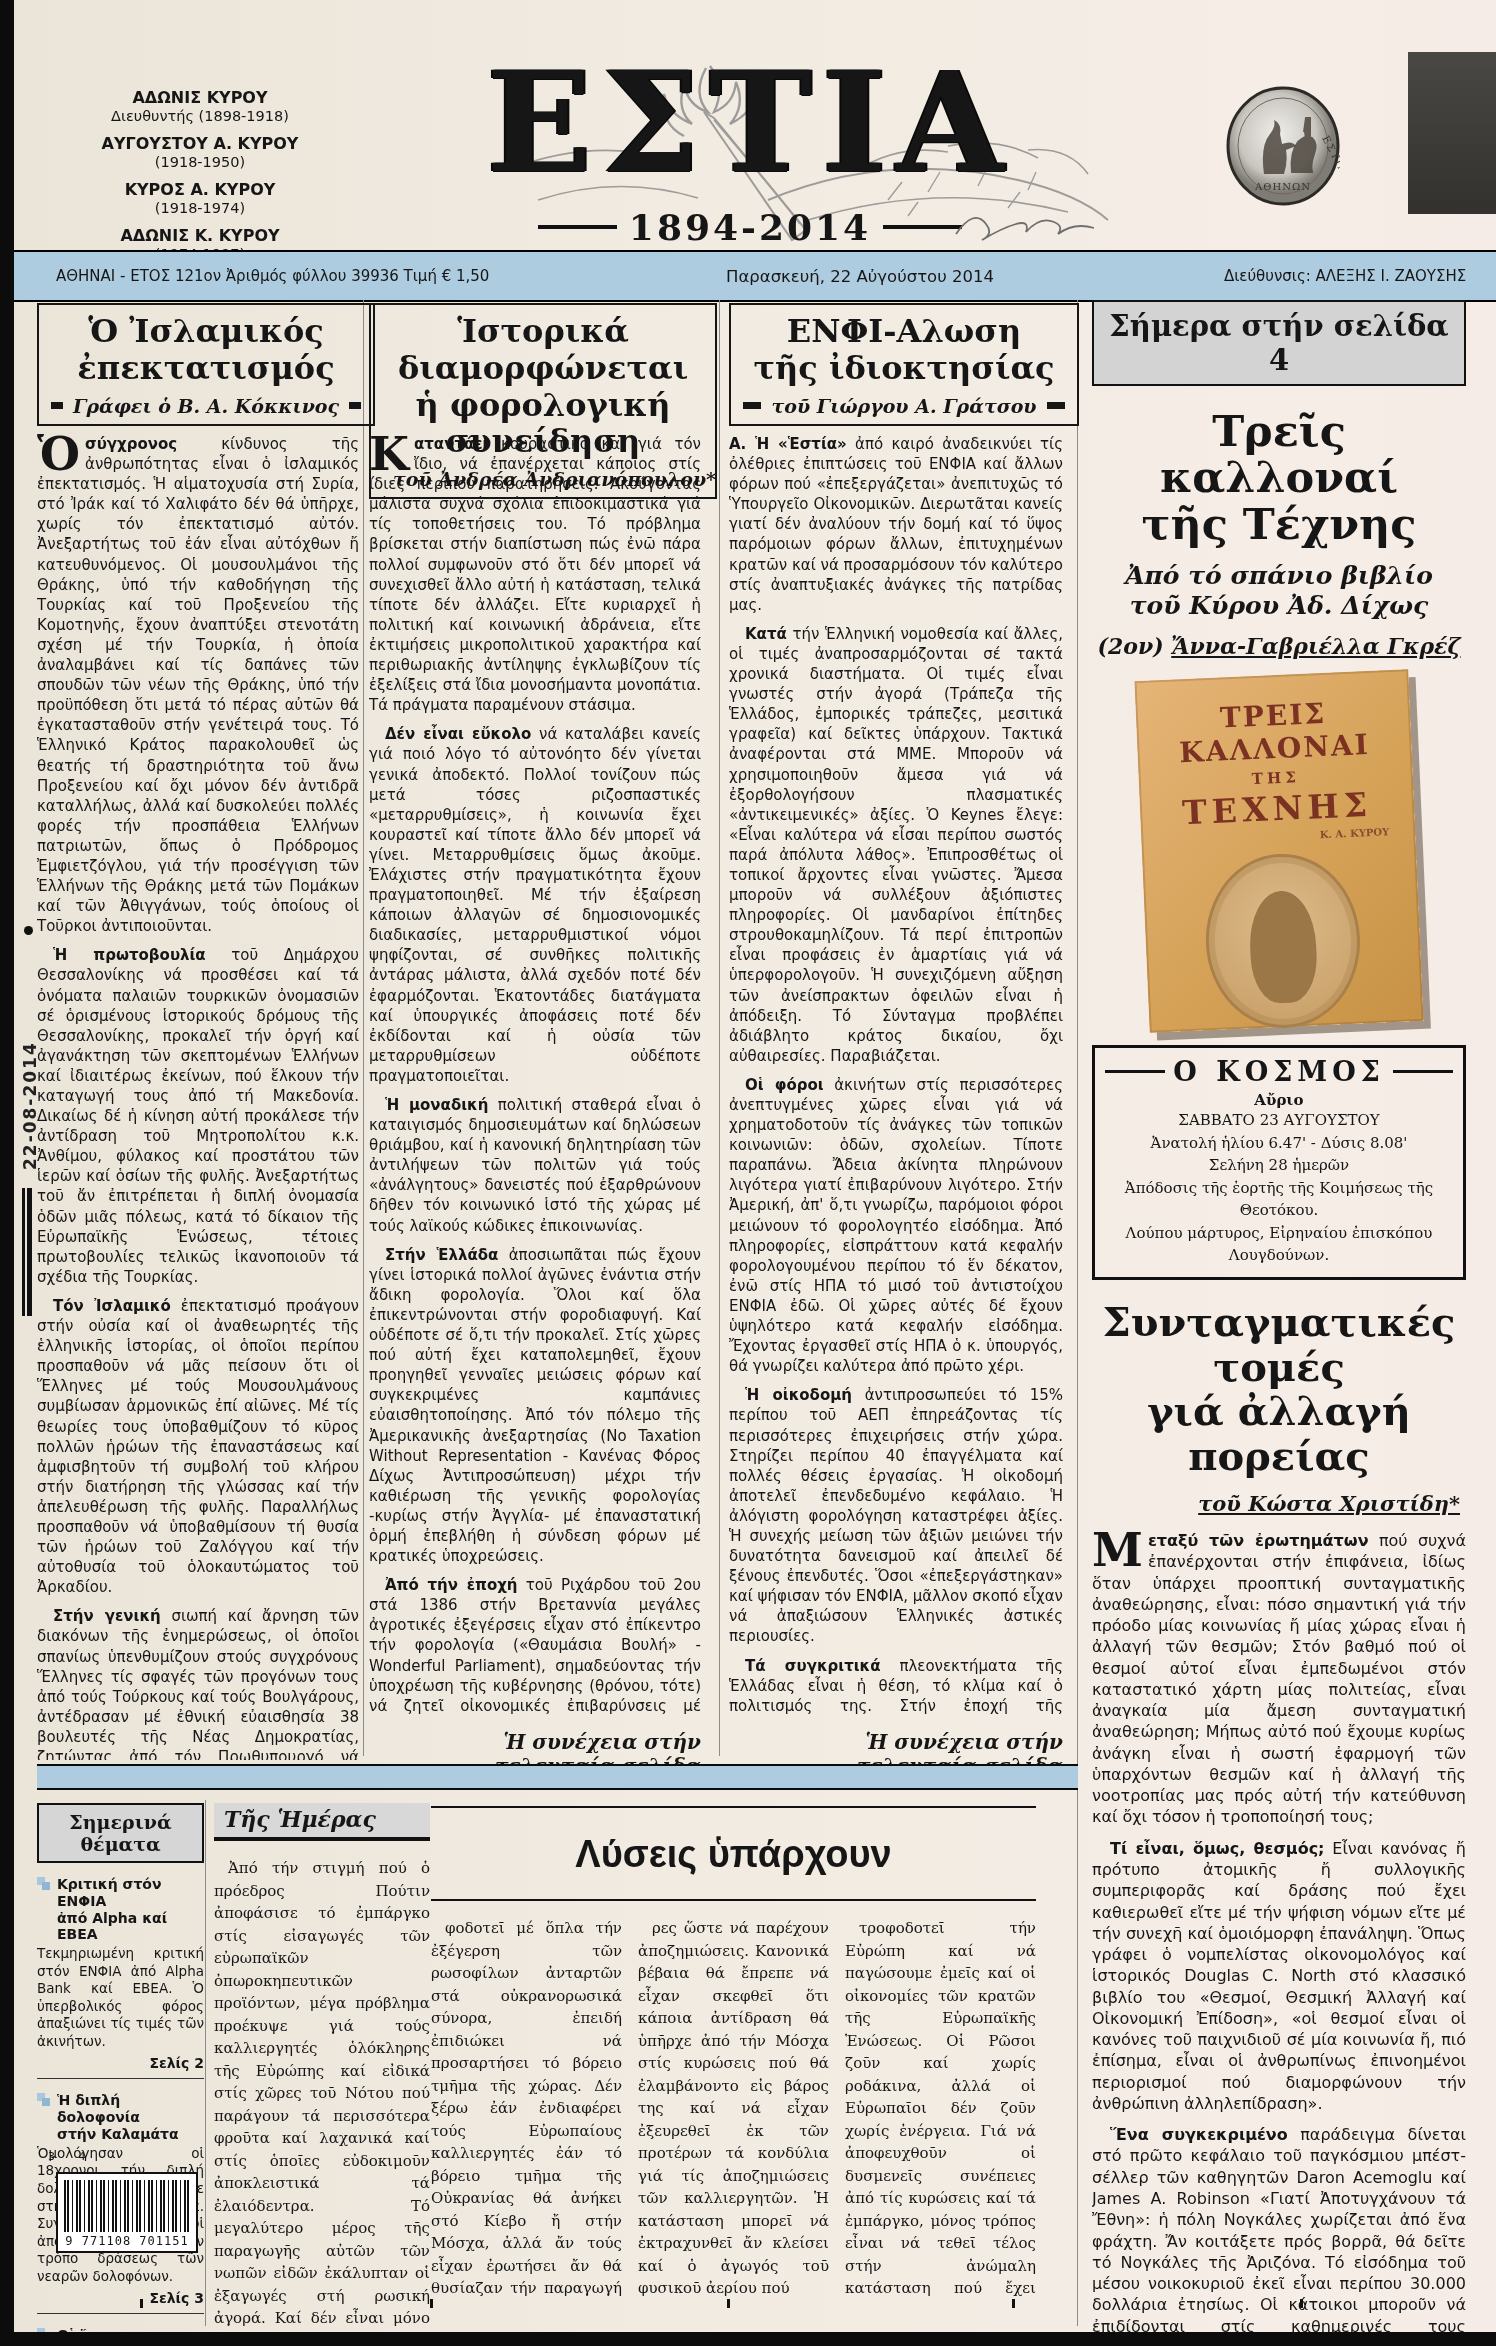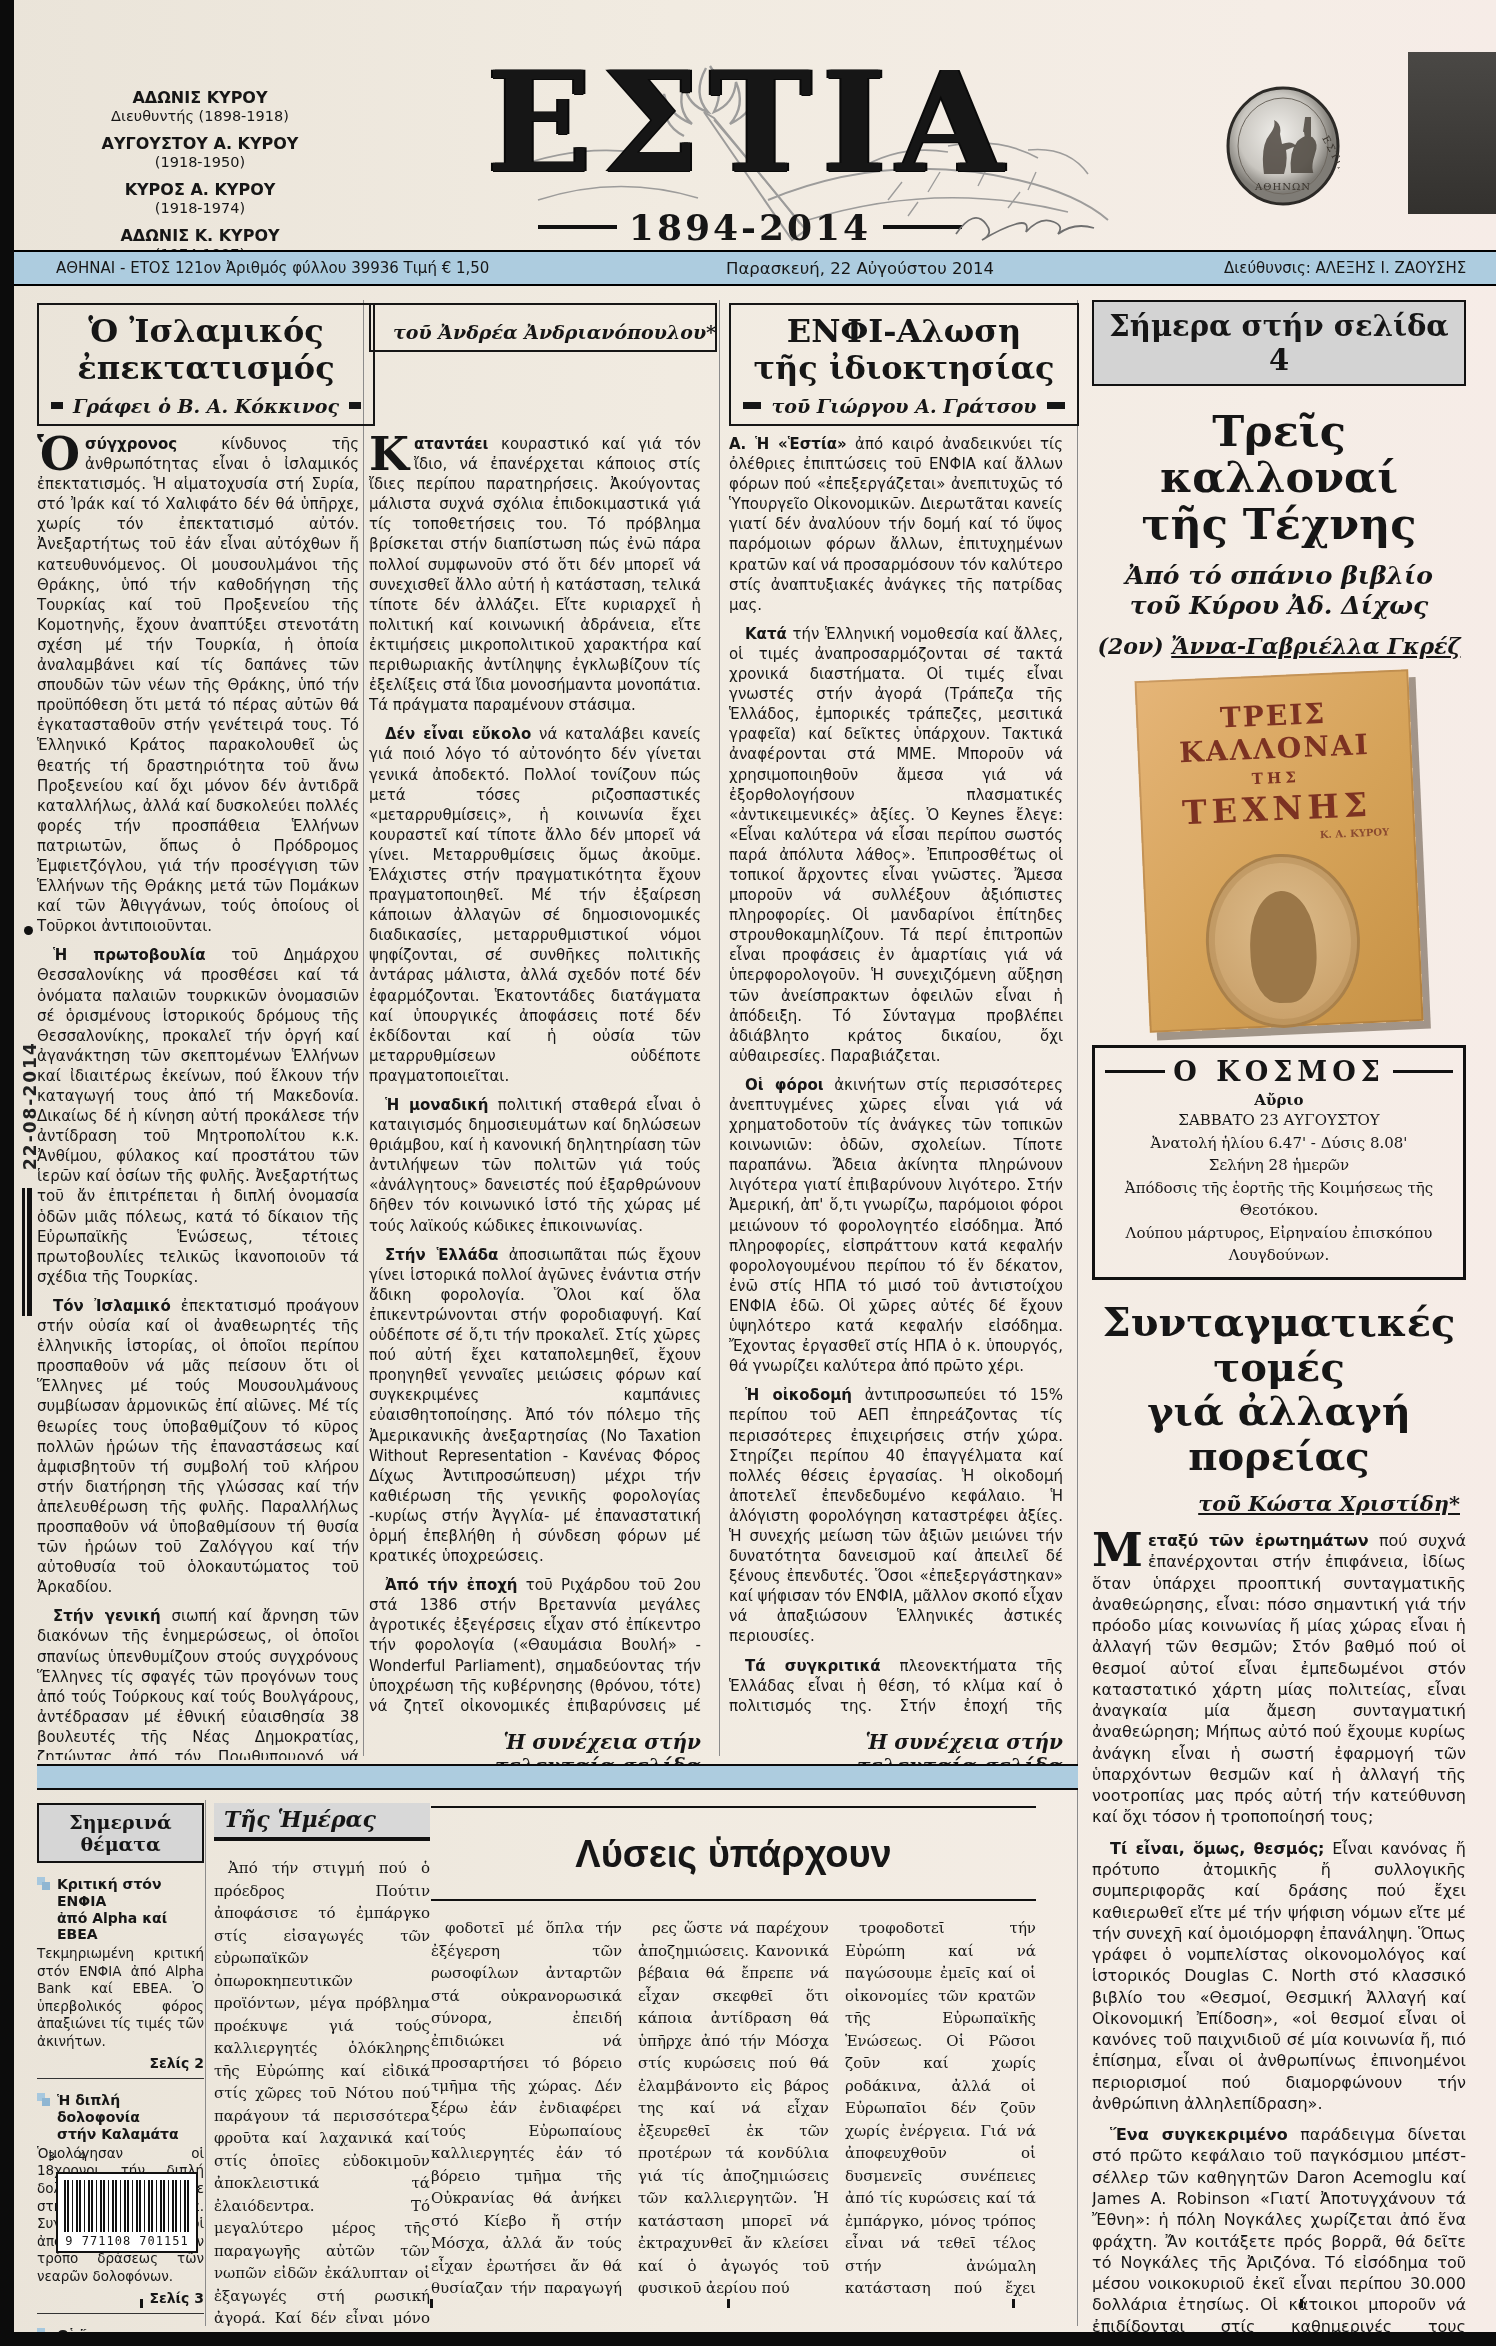--- a/index.html
+++ b/index.html
@@ -25,21 +25,21 @@
   #logo svg.torch{position:absolute;left:0;top:0;}
   .logo-t{position:absolute;left:0;top:4px;width:100%;text-align:center;
           font-family:"DejaVu Serif",serif;font-weight:700;font-size:138px;line-height:1;
           letter-spacing:10px;text-shadow:2px 0 0 #0a0a0a,-2px 0 0 #0a0a0a,0 1px 0 #0a0a0a;}
   .years{position:absolute;left:150px;top:156px;width:424px;display:flex;align-items:center;gap:12px;}
   .years .bar{flex:1;height:4px;background:#111;}
   .years .yt{font-family:"DejaVu Serif",serif;font-weight:700;font-size:36px;letter-spacing:3px;white-space:nowrap;}
   #sig{position:absolute;left:562px;top:146px;}
   #coin{position:absolute;left:1226px;top:86px;}
   
-  #infobar{position:absolute;left:14px;top:250px;width:1482px;height:36px;background:#adccdf;
+  #infobar{position:absolute;left:14px;top:250px;width:1482px;height:52px;background:#adccdf;
            border-top:2px solid #000;border-bottom:2px solid #000;box-sizing:border-box;
            display:flex;align-items:center;font-size:15px;}
   .ib-left{padding-left:42px;width:440px;}
   .ib-center{flex:1;text-align:center;font-size:16.5px;}
   .ib-right{width:272px;}
   
   .vrule{position:absolute;width:1px;background:#8b8b8b;}
   
   .hbox{position:absolute;border:2px solid #161616;text-align:center;padding:8px 6px 7px;}
   .hbox h2{margin:0;font-family:"DejaVu Serif",serif;font-weight:700;font-size:32px;line-height:1.15;}
@@ -197,20 +197,21 @@
   </div>
   <div class="bodycol" style="left:37px;top:434px;width:322px;height:1326px">
     <p class="first"><span class="dc">Ὁ</span><b>σύγχρονος</b><span> κίνδυνος τῆς ἀνθρωπότητας εἶναι ὁ ἰσλαμικός ἐπεκτατισμός. Ἡ αἱματοχυσία στή Συρία, στό Ἰράκ καί τό Χαλιφάτο δέν θά ὑπῆρχε, χωρίς τόν ἐπεκτατισμό αὐτόν. Ἀνεξαρτήτως τοῦ ἐάν εἶναι αὐτόχθων ἤ κατευθυνόμενος. Οἱ μουσουλμάνοι τῆς Θράκης, ὑπό τήν καθοδήγηση τῆς Τουρκίας καί τοῦ Προξενείου τῆς Κομοτηνῆς, ἔχουν ἀναπτύξει στενοτάτη σχέση μέ τήν Τουρκία, ἡ ὁποία ἀναλαμβάνει καί τίς δαπάνες τῶν σπουδῶν τῶν νέων τῆς Θράκης, ὑπό τήν προϋπόθεση ὅτι μετά τό πέρας αὐτῶν θά ἐγκατασταθοῦν στήν γενέτειρά τους. Τό Ἑλληνικό Κράτος παρακολουθεῖ ὡς θεατής τή δραστηριότητα τοῦ ἄνω Προξενείου καί ὄχι μόνον δέν ἀντιδρᾶ καταλλήλως, ἀλλά καί δυσκολεύει πολλές φορές τήν προσπάθεια Ἑλλήνων πατριωτῶν, ὅπως ὁ Πρόδρομος Ἐμφιετζόγλου, γιά τήν προσέγγιση τῶν Ἑλλήνων τῆς Θράκης μετά τῶν Πομάκων καί τῶν Ἀθιγγάνων, τούς ὁποίους οἱ Τοῦρκοι ἀντιποιοῦνται.</span></p>
     <p><b>Ἡ πρωτοβουλία</b><span> τοῦ Δημάρχου Θεσσαλονίκης νά προσθέσει καί τά ὀνόματα παλαιῶν τουρκικῶν ὀνομασιῶν σέ ὁρισμένους ἱστορικούς δρόμους τῆς Θεσσαλονίκης, προκαλεῖ τήν ὀργή καί ἀγανάκτηση τῶν σκεπτομένων Ἑλλήνων καί ἰδιαιτέρως ἐκείνων, πού ἕλκουν τήν καταγωγή τους ἀπό τή Μακεδονία. Δικαίως δέ ἡ κίνηση αὐτή προκάλεσε τήν ἀντίδραση τοῦ Μητροπολίτου κ.κ. Ἀνθίμου, φύλακος καί προστάτου τῶν ἱερῶν καί ὁσίων τῆς φυλῆς. Ἀνεξαρτήτως τοῦ ἄν ἐπιτρέπεται ἡ διπλή ὀνομασία ὁδῶν μιᾶς πόλεως, κατά τό δίκαιον τῆς Εὐρωπαϊκῆς Ἑνώσεως, τέτοιες πρωτοβουλίες τελικῶς ἱκανοποιοῦν τά σχέδια τῆς Τουρκίας.</span></p>
     <p><b>Τόν Ἰσλαμικό</b><span> ἐπεκτατισμό προάγουν στήν οὐσία καί οἱ ἀναθεωρητές τῆς ἑλληνικῆς ἱστορίας, οἱ ὁποῖοι περίπου προσπαθοῦν νά μᾶς πείσουν ὅτι οἱ Ἕλληνες μέ τούς Μουσουλμάνους συμβίωσαν ἁρμονικῶς ἐπί αἰῶνες. Μέ τίς θεωρίες τους ὑποβαθμίζουν τό κῦρος πολλῶν ἡρώων τῆς ἐπαναστάσεως καί ἀμφισβητοῦν τή συμβολή τοῦ κλήρου στήν διατήρηση τῆς γλώσσας καί τήν ἀπελευθέρωση τῆς φυλῆς. Παραλλήλως προσπαθοῦν νά ὑποβαθμίσουν τή θυσία τῶν ἡρώων τοῦ Ζαλόγγου καί τήν αὐτοθυσία τοῦ ὁλοκαυτώματος τοῦ Ἀρκαδίου.</span></p>
     <p><b>Στήν γενική</b><span> σιωπή καί ἄρνηση τῶν διακόνων τῆς ἐνημερώσεως, οἱ ὁποῖοι σπανίως ὑπενθυμίζουν στούς συγχρόνους Ἕλληνες τίς σφαγές τῶν προγόνων τους ἀπό τούς Τούρκους καί τούς Βουλγάρους, ἀντέδρασαν μέ ἐθνική εὐαισθησία 38 βουλευτές τῆς Νέας Δημοκρατίας, ζητώντας ἀπό τόν Πρωθυπουργό νά ἑξομοιωθεῖ ἡ γενοκτονία τῶν Χριστιανῶν τῆς Ἀνατολῆς (Ποντίων, Μικρασιατῶν, Ἀρμενίων, Ἀσσυρίων, Θρακῶν κλπ.) μέ τό Ὁλοκαύτωμα τῶν Ἑβραίων στό Νομοσχέδιο κατά τοῦ ρατσισμοῦ.</span></p>
 
   </div>
 
   <div class="hbox" style="left:369px;top:303px;width:332px">
+    <h2><span>Ἱστορικά διαμορφώνεται</span><br><span>ἡ φορολογική συνείδηση</span></h2>
     <div class="byrow">
       <span class="bar"></span>
       <span class="by">τοῦ Ἀνδρέα Ἀνδριανόπουλου*</span>
       <span class="bar"></span>
     </div>
   </div>
   <div class="bodycol" style="left:369px;top:434px;width:332px;height:1284px">
     <p class="first"><span class="dc">Κ</span><b>αταντάει</b><span> κουραστικό καί γιά τόν ἴδιο, νά ἐπανέρχεται κάποιος στίς ἴδιες περίπου παρατηρήσεις. Ἀκούγοντας μάλιστα συχνά σχόλια ἐπιδοκιμαστικά γιά τίς τοποθετήσεις του. Τό πρόβλημα βρίσκεται στήν διαπίστωση πώς ἐνῶ πάρα πολλοί συμφωνοῦν στό ὅτι δέν μπορεῖ νά συνεχισθεῖ ἄλλο αὐτή ἡ κατάσταση, τελικά τίποτε δέν ἀλλάζει. Εἴτε κυριαρχεῖ ἡ πολιτική καί κοινωνική ἀδράνεια, εἴτε ἐκτιμήσεις μικροπολιτικοῦ χαρακτήρα καί περιθωριακῆς ἀντίληψης ἐγκλωβίζουν τίς ἐξελίξεις στά ἴδια μονοσήμαντα μονοπάτια. Τά πράγματα παραμένουν στάσιμα.</span></p>
     <p><b>Δέν εἶναι εὔκολο</b><span> νά καταλάβει κανείς γιά ποιό λόγο τό αὐτονόητο δέν γίνεται γενικά ἀποδεκτό. Πολλοί τονίζουν πώς μετά τόσες ριζοσπαστικές «μεταρρυθμίσεις», ἡ κοινωνία ἔχει κουραστεῖ καί τίποτε ἄλλο δέν μπορεῖ νά γίνει. Μεταρρυθμίσεις ὅμως ἀκοῦμε. Ἐλάχιστες στήν πραγματικότητα ἔχουν πραγματοποιηθεῖ. Μέ τήν ἐξαίρεση κάποιων ἀλλαγῶν σέ δημοσιονομικές διαδικασίες, μεταρρυθμιστικοί νόμοι ψηφίζονται, σέ συνθῆκες πολιτικῆς ἀντάρας μάλιστα, ἀλλά σχεδόν ποτέ δέν ἐφαρμόζονται. Ἑκατοντάδες διατάγματα καί ὑπουργικές ἀποφάσεις ποτέ δέν ἐκδίδονται καί ἡ οὐσία τῶν μεταρρυθμίσεων οὐδέποτε πραγματοποιεῖται.</span></p>
     <p><b>Ἡ μοναδική</b><span> πολιτική σταθερά εἶναι ὁ καταιγισμός δημοσιευμάτων καί δηλώσεων θριάμβου, καί ἡ κανονική δηλητηρίαση τῶν ἀντιλήψεων τῶν πολιτῶν γιά τούς «ἀνάλγητους» δανειστές πού ἐξαρθρώνουν δῆθεν τόν κοινωνικό ἱστό τῆς χώρας μέ τούς λαϊκούς κώδικες ἐπικοινωνίας.</span></p>

